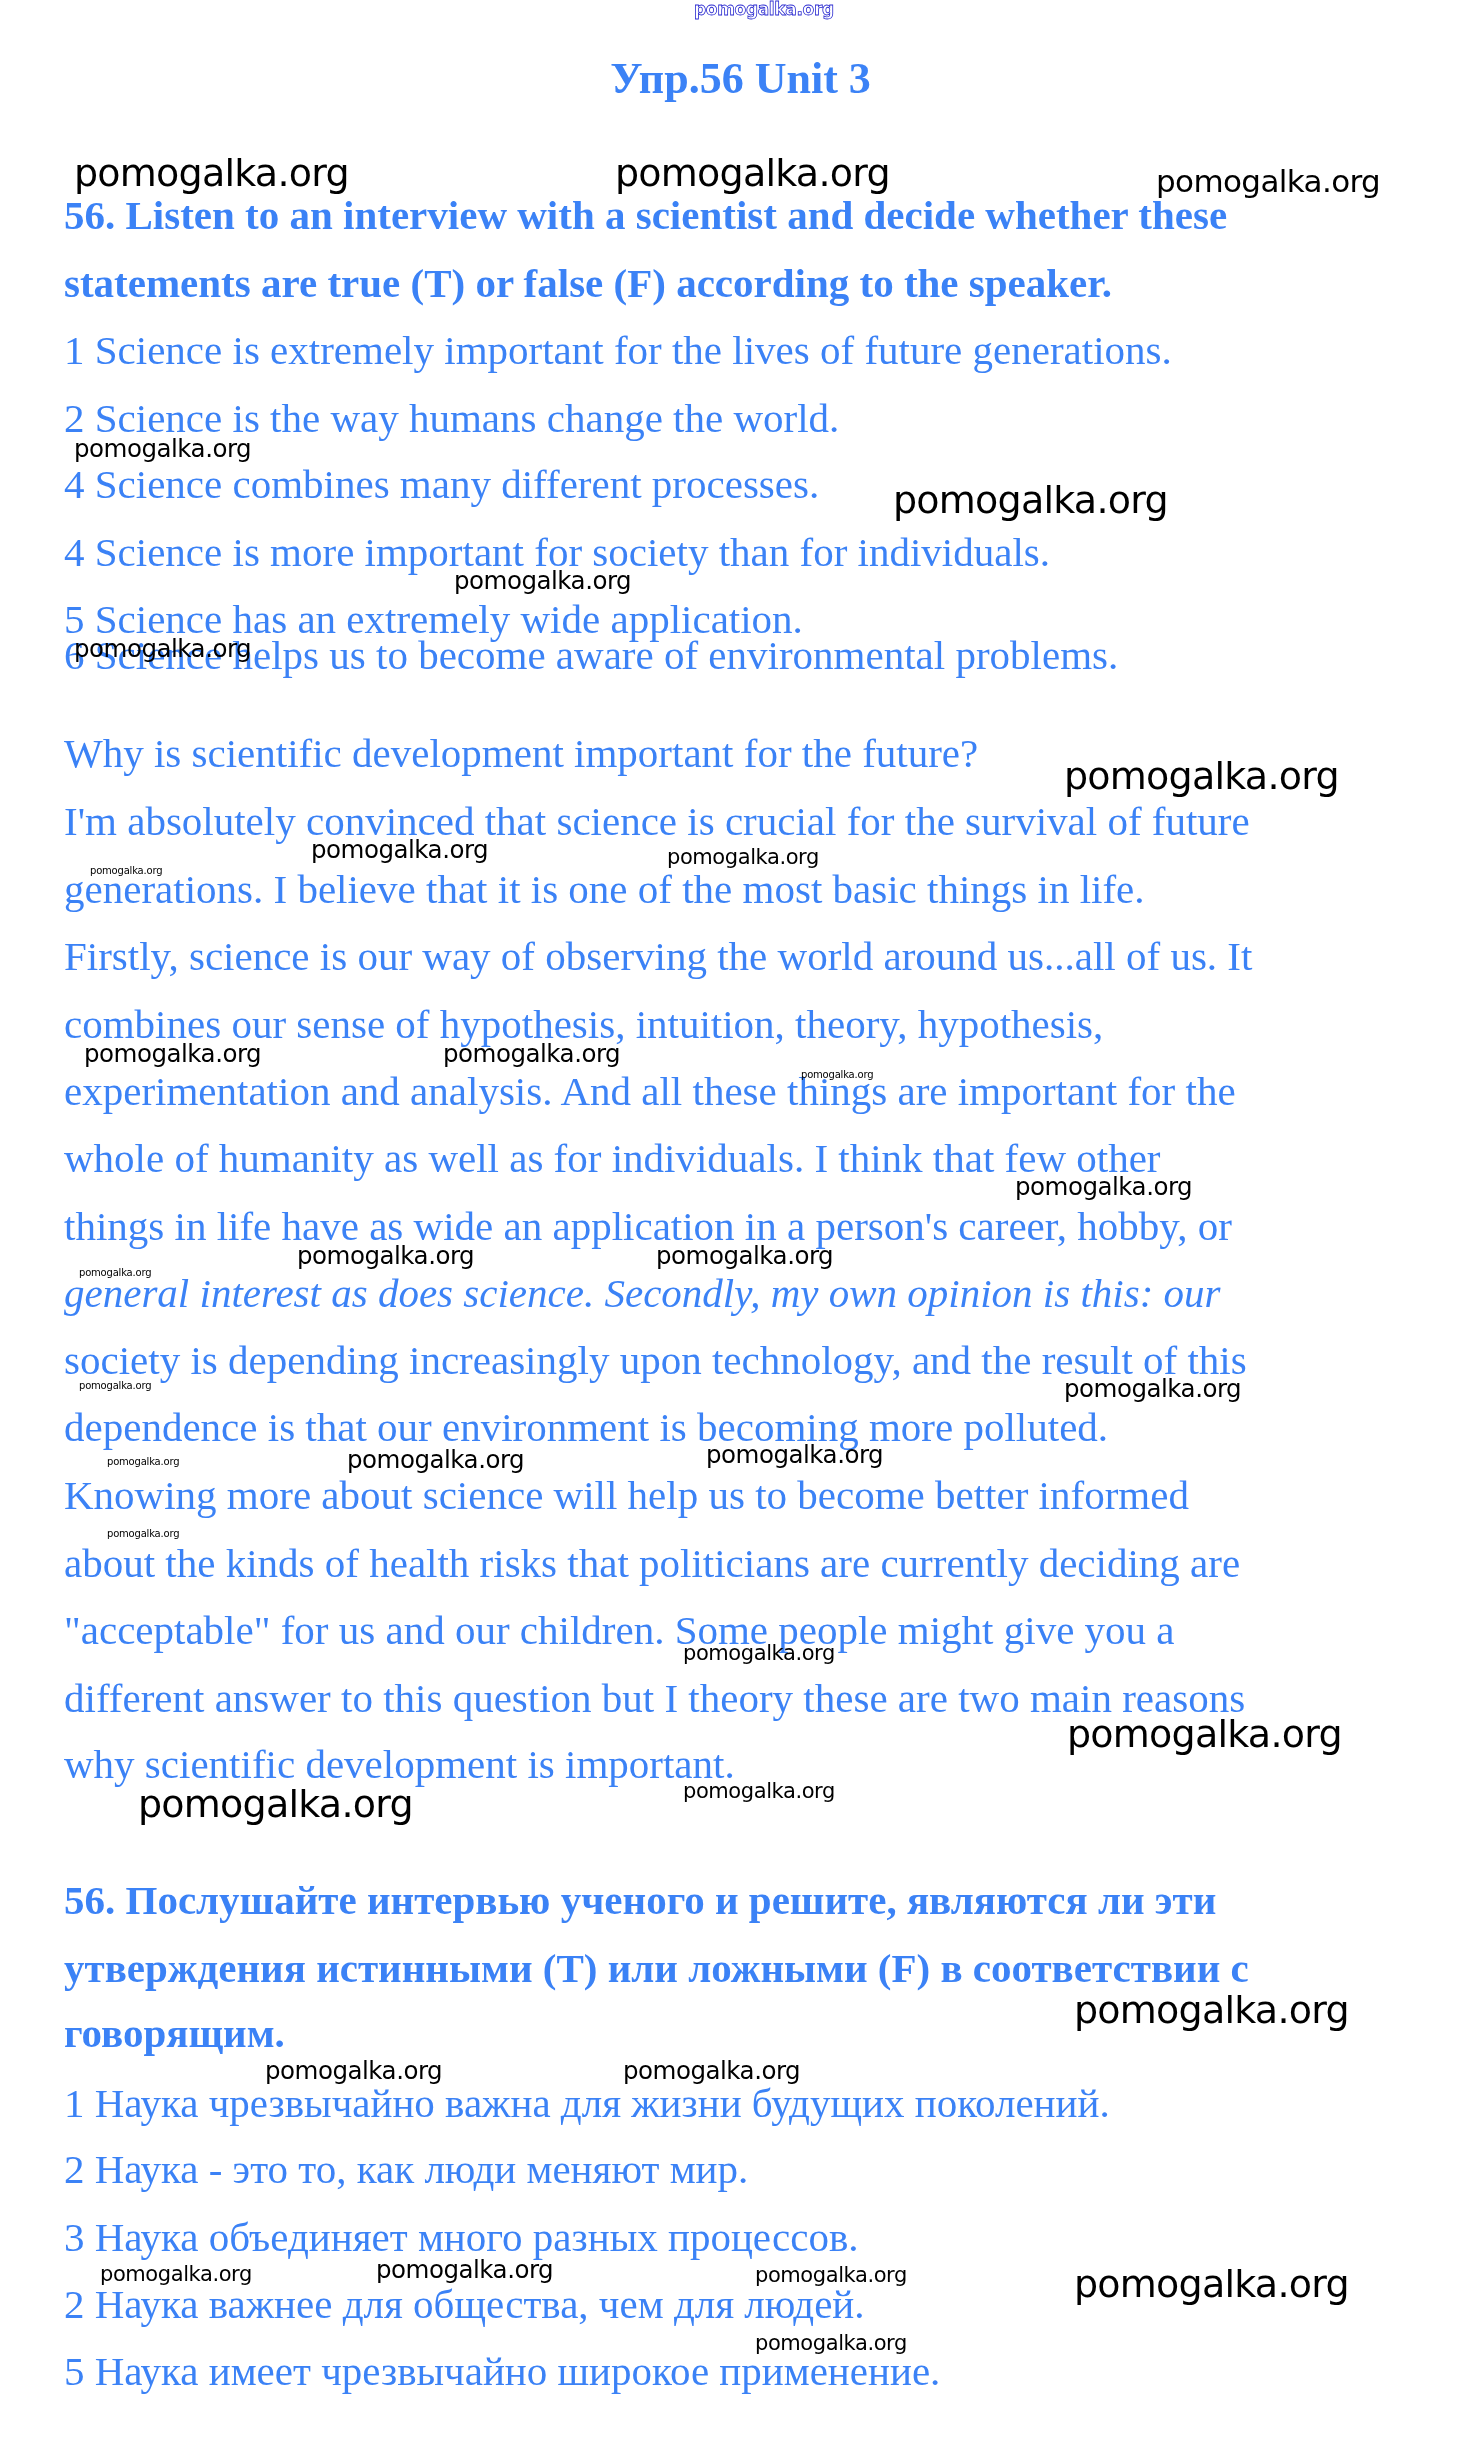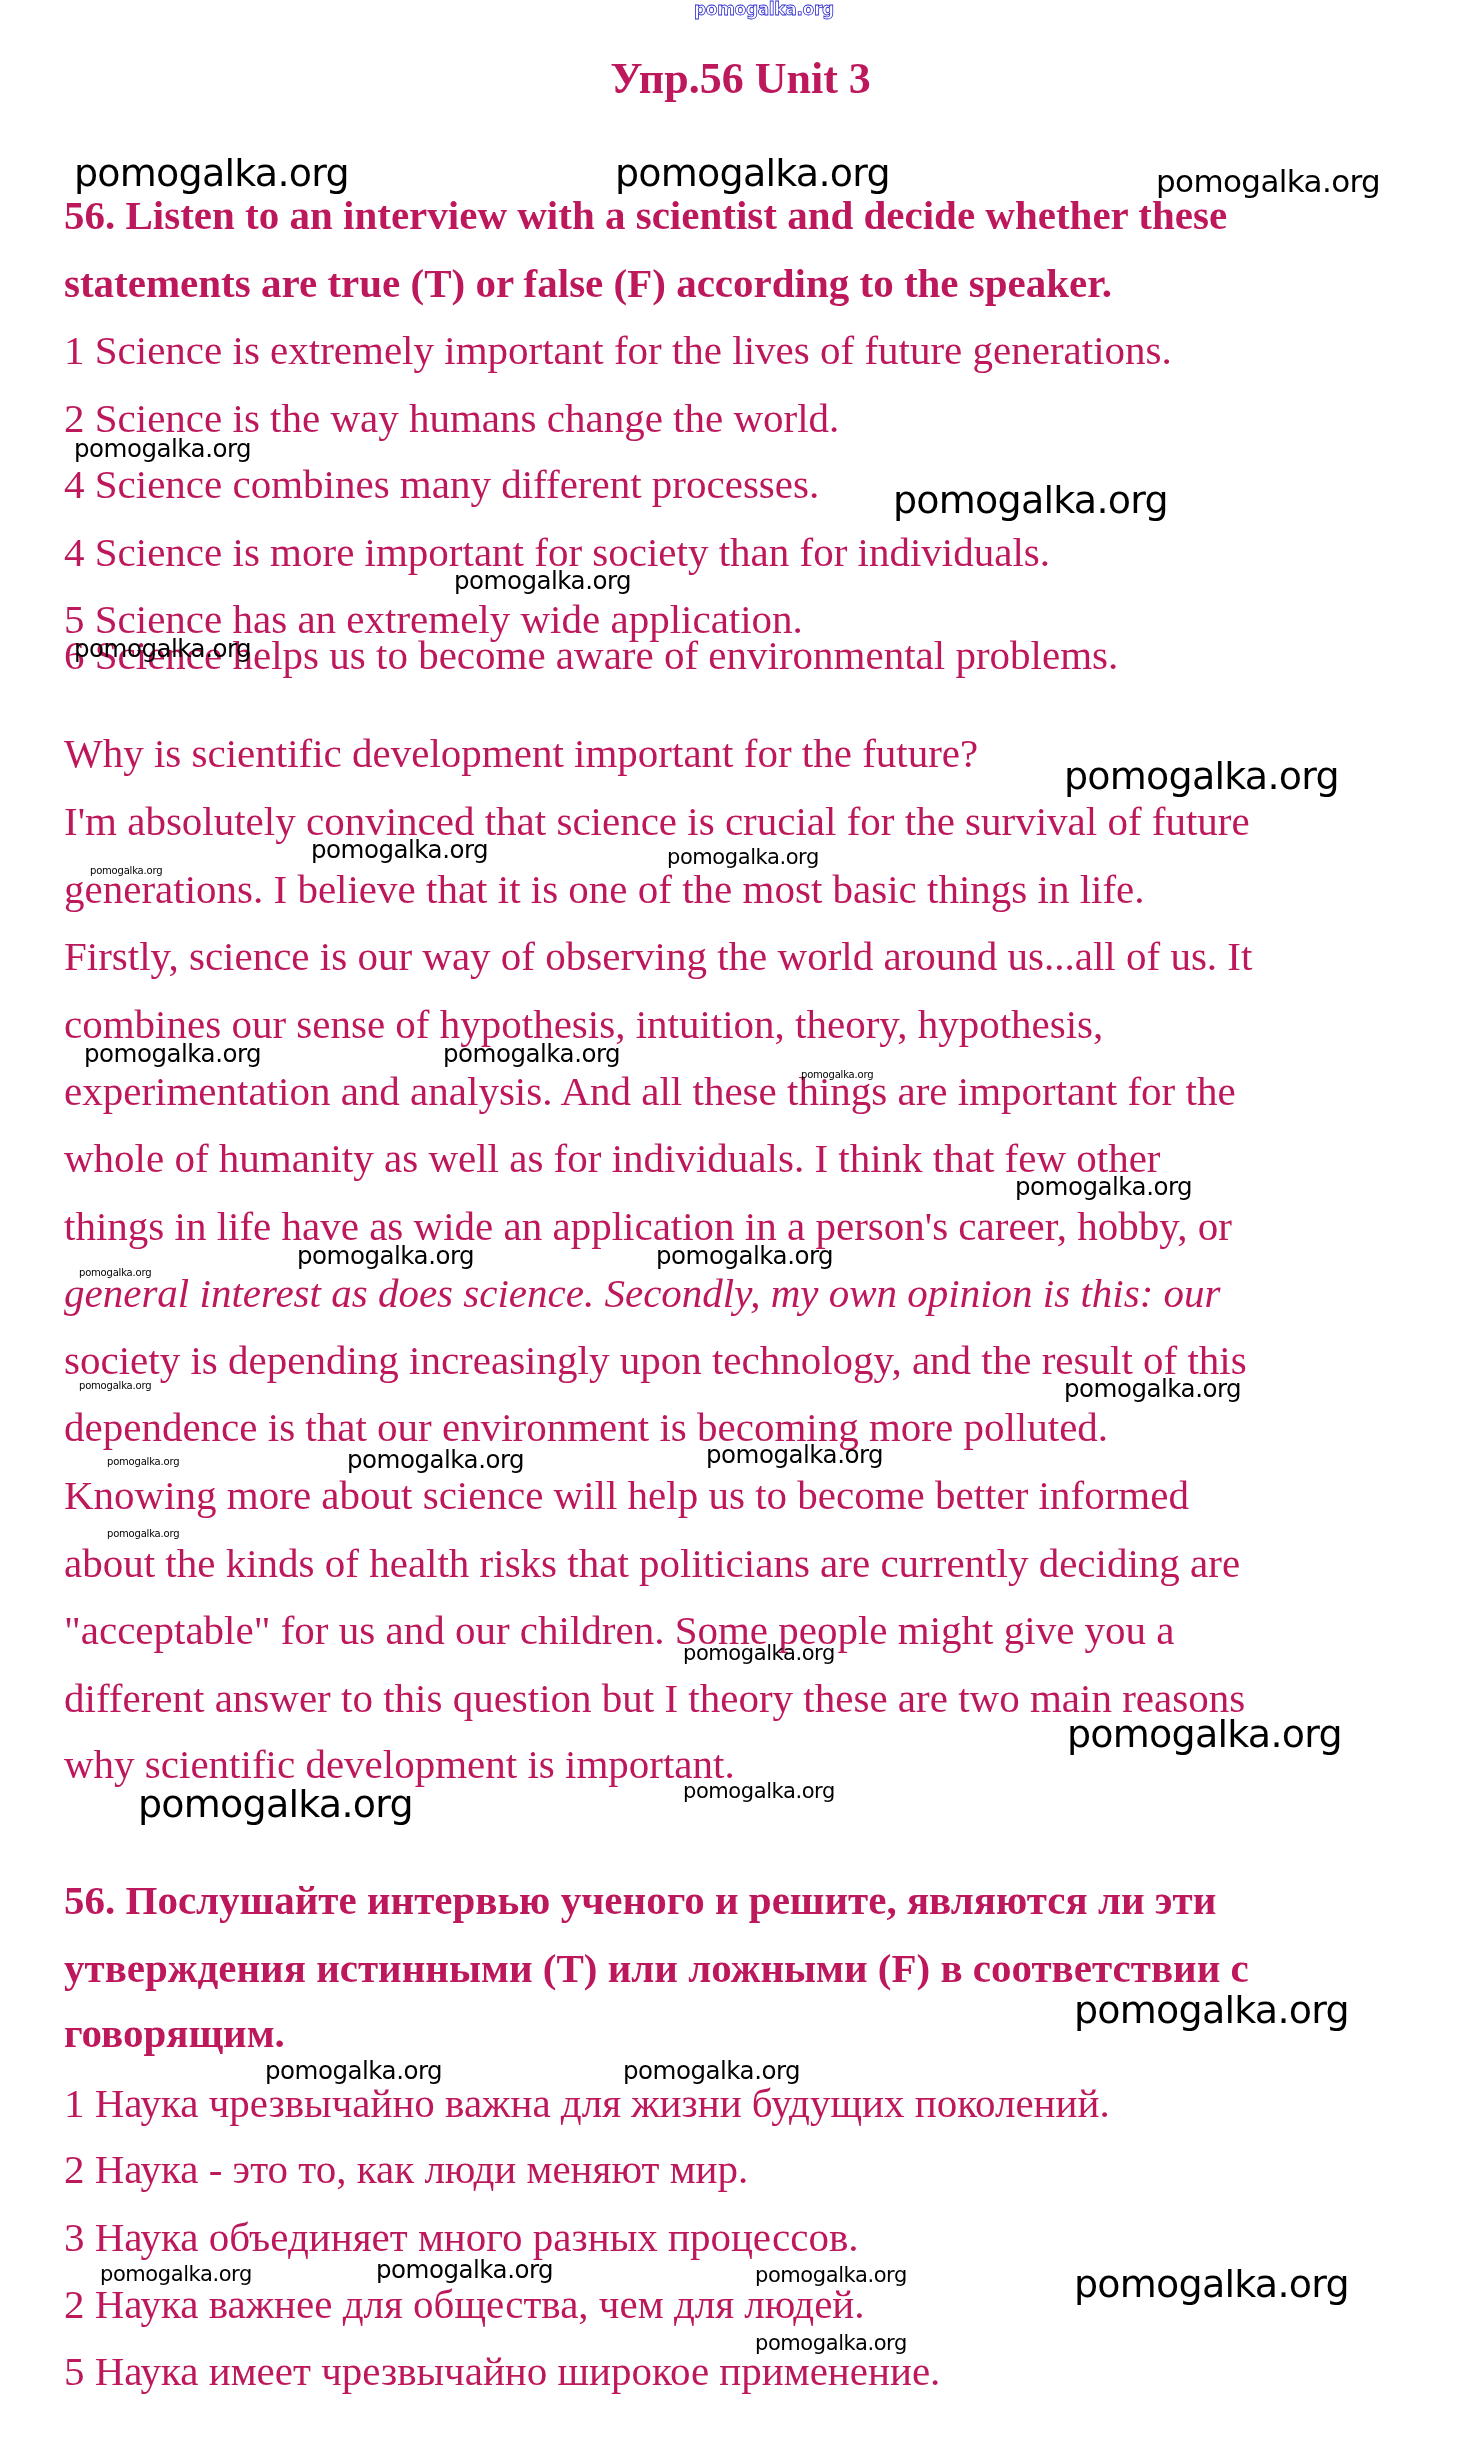--- a/index.html
+++ b/index.html
@@ -1,18 +1,18 @@
 <!DOCTYPE html>
 <html style="font-size:12.3px"><head>
 <meta charset="utf-8">
 <style>
   html, body { margin: 0; padding: 0; background: #ffffff; }
   body { width: 1481px; height: 2462px; position: relative; overflow: hidden; }
   .page { position: absolute; left: 0; top: 0; width: 1481px; height: 2462px; background: #fff; }
-  .ln { position: absolute; left: 64px; white-space: nowrap; color: #be185d;
+  .ln { position: absolute; left: 64px; white-space: nowrap; color: #3b82f6;
         font-family: "Liberation Serif", "DejaVu Serif", serif; font-size: 41px;
         line-height: 1; transform: translateY(-50%); }
   .bold { font-weight: bold; }
   .title { left: 0; width: 1481px; text-align: center; font-size: 44px; font-weight: bold; }
   .wm { position: absolute; white-space: nowrap; color: #000;
         font-family: "DejaVu Sans", "Liberation Sans", sans-serif; line-height: 1;
         transform: translateY(-50%); letter-spacing: -0.02em; }
   .wm.xl { font-size: 38px; }
   .wm.l { font-size: 31px; }
   .wm.m { font-size: 24.5px; }

